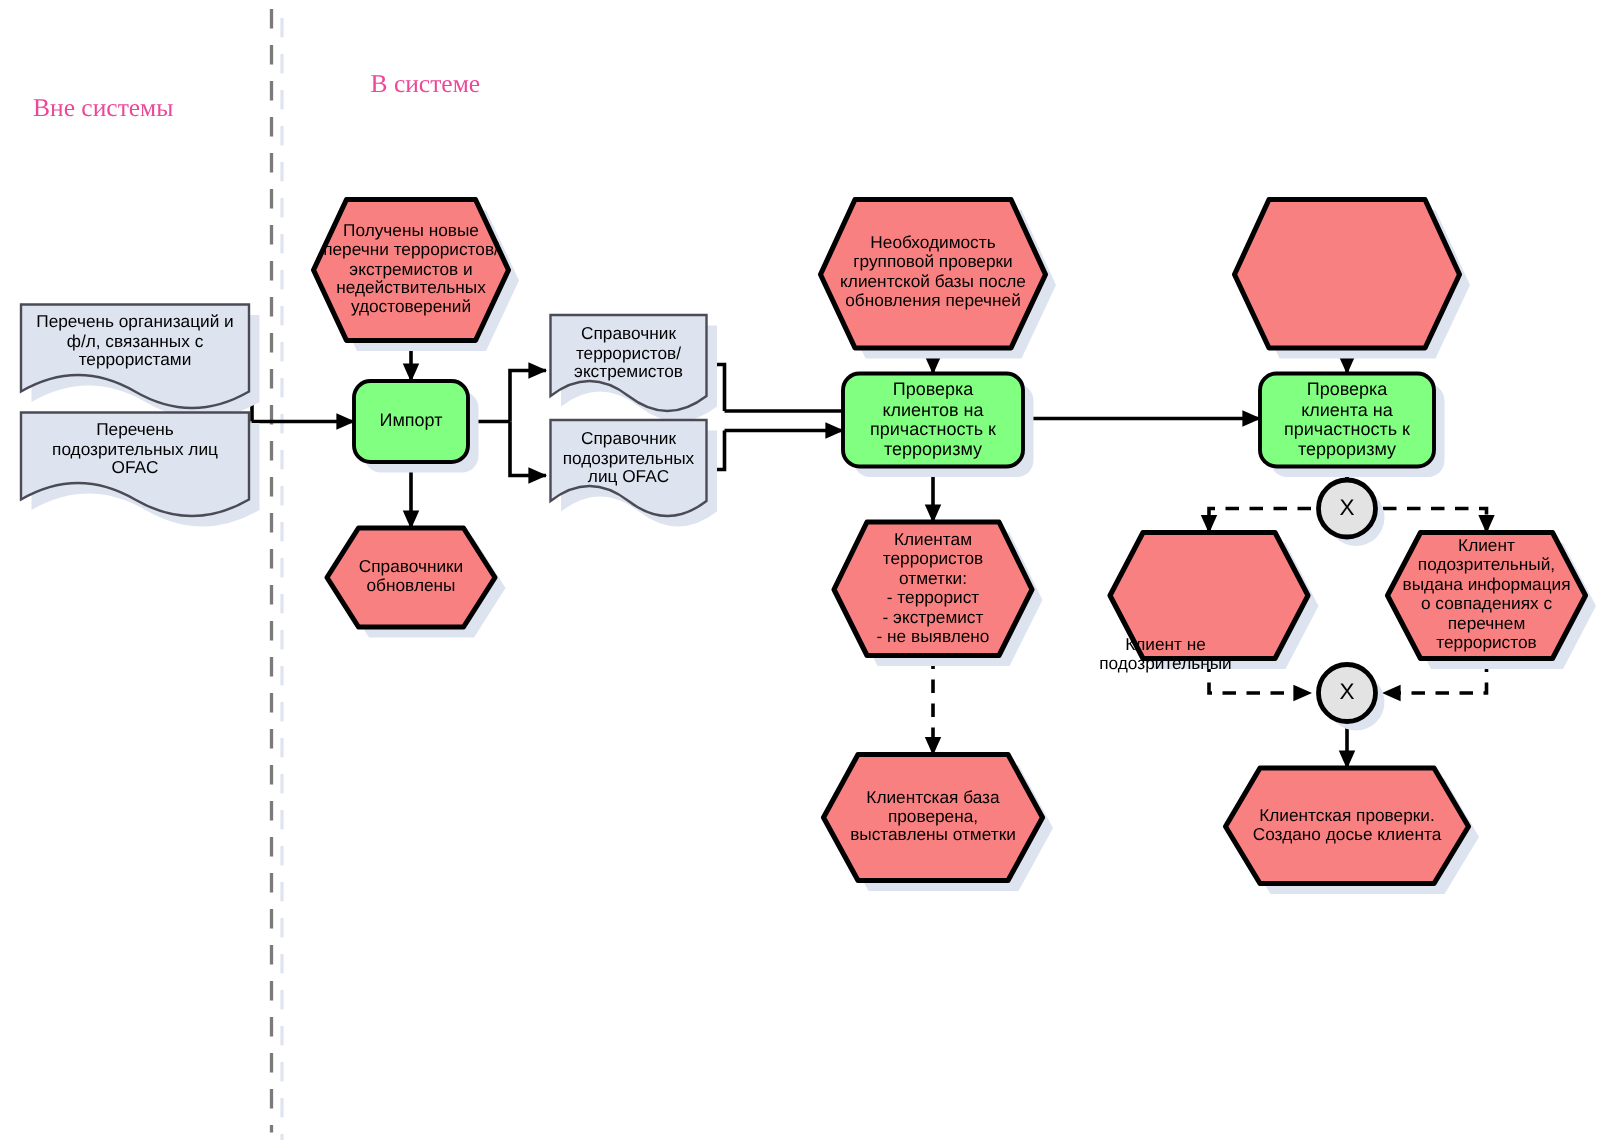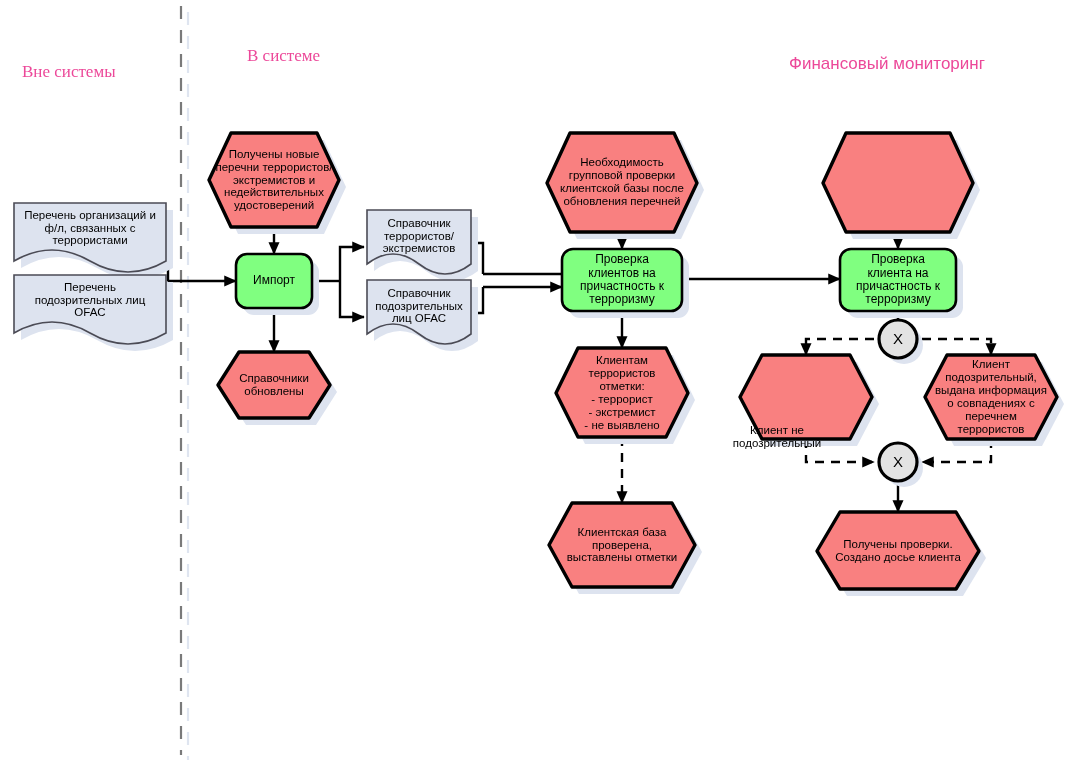--- a/index.html
+++ b/index.html
@@ -157,21 +157,20 @@
     </g>
 
     <g fill="#e3e3e3" stroke="#000" stroke-width="3.2">
       <circle cx="898" cy="339" r="19"></circle>
       <circle cx="898" cy="462" r="19"></circle>
     </g>
   </svg>
 
   <div class="lane-header" style="left:22px; top:62px;">Вне системы</div>
   <div class="lane-header" style="left:247px; top:46px;">В системе</div>
-  <div class="lane-header sans" style="left:789px; top:54px;">Финансовый мониторинг</div>
 
   <div class="node-label lbl-doc" style="left:14px; top:200px; width:152px; height:56px;">
     <span>
       <span>Перечень организаций и</span>
       <span>ф/л, связанных с</span>
       <span>террористами</span>
     </span>
   </div>
 
   <div class="node-label lbl-doc" style="left:14px; top:272px; width:152px; height:56px;">
@@ -293,18 +292,18 @@
   </div>
 
   <div class="node-label lbl-gw" style="left:879px; top:443px; width:38px; height:38px;">
     <span>
       <span>X</span>
     </span>
   </div>
 
   <div class="node-label lbl-hex" style="left:817px; top:512px; width:162px; height:78px;">
     <span>
-      <span>Получены проверки.</span>
+      <span>Клиентская проверки.</span>
       <span>Создано досье клиента</span>
     </span>
   </div>
 
 </div>
 
 </body></html>

